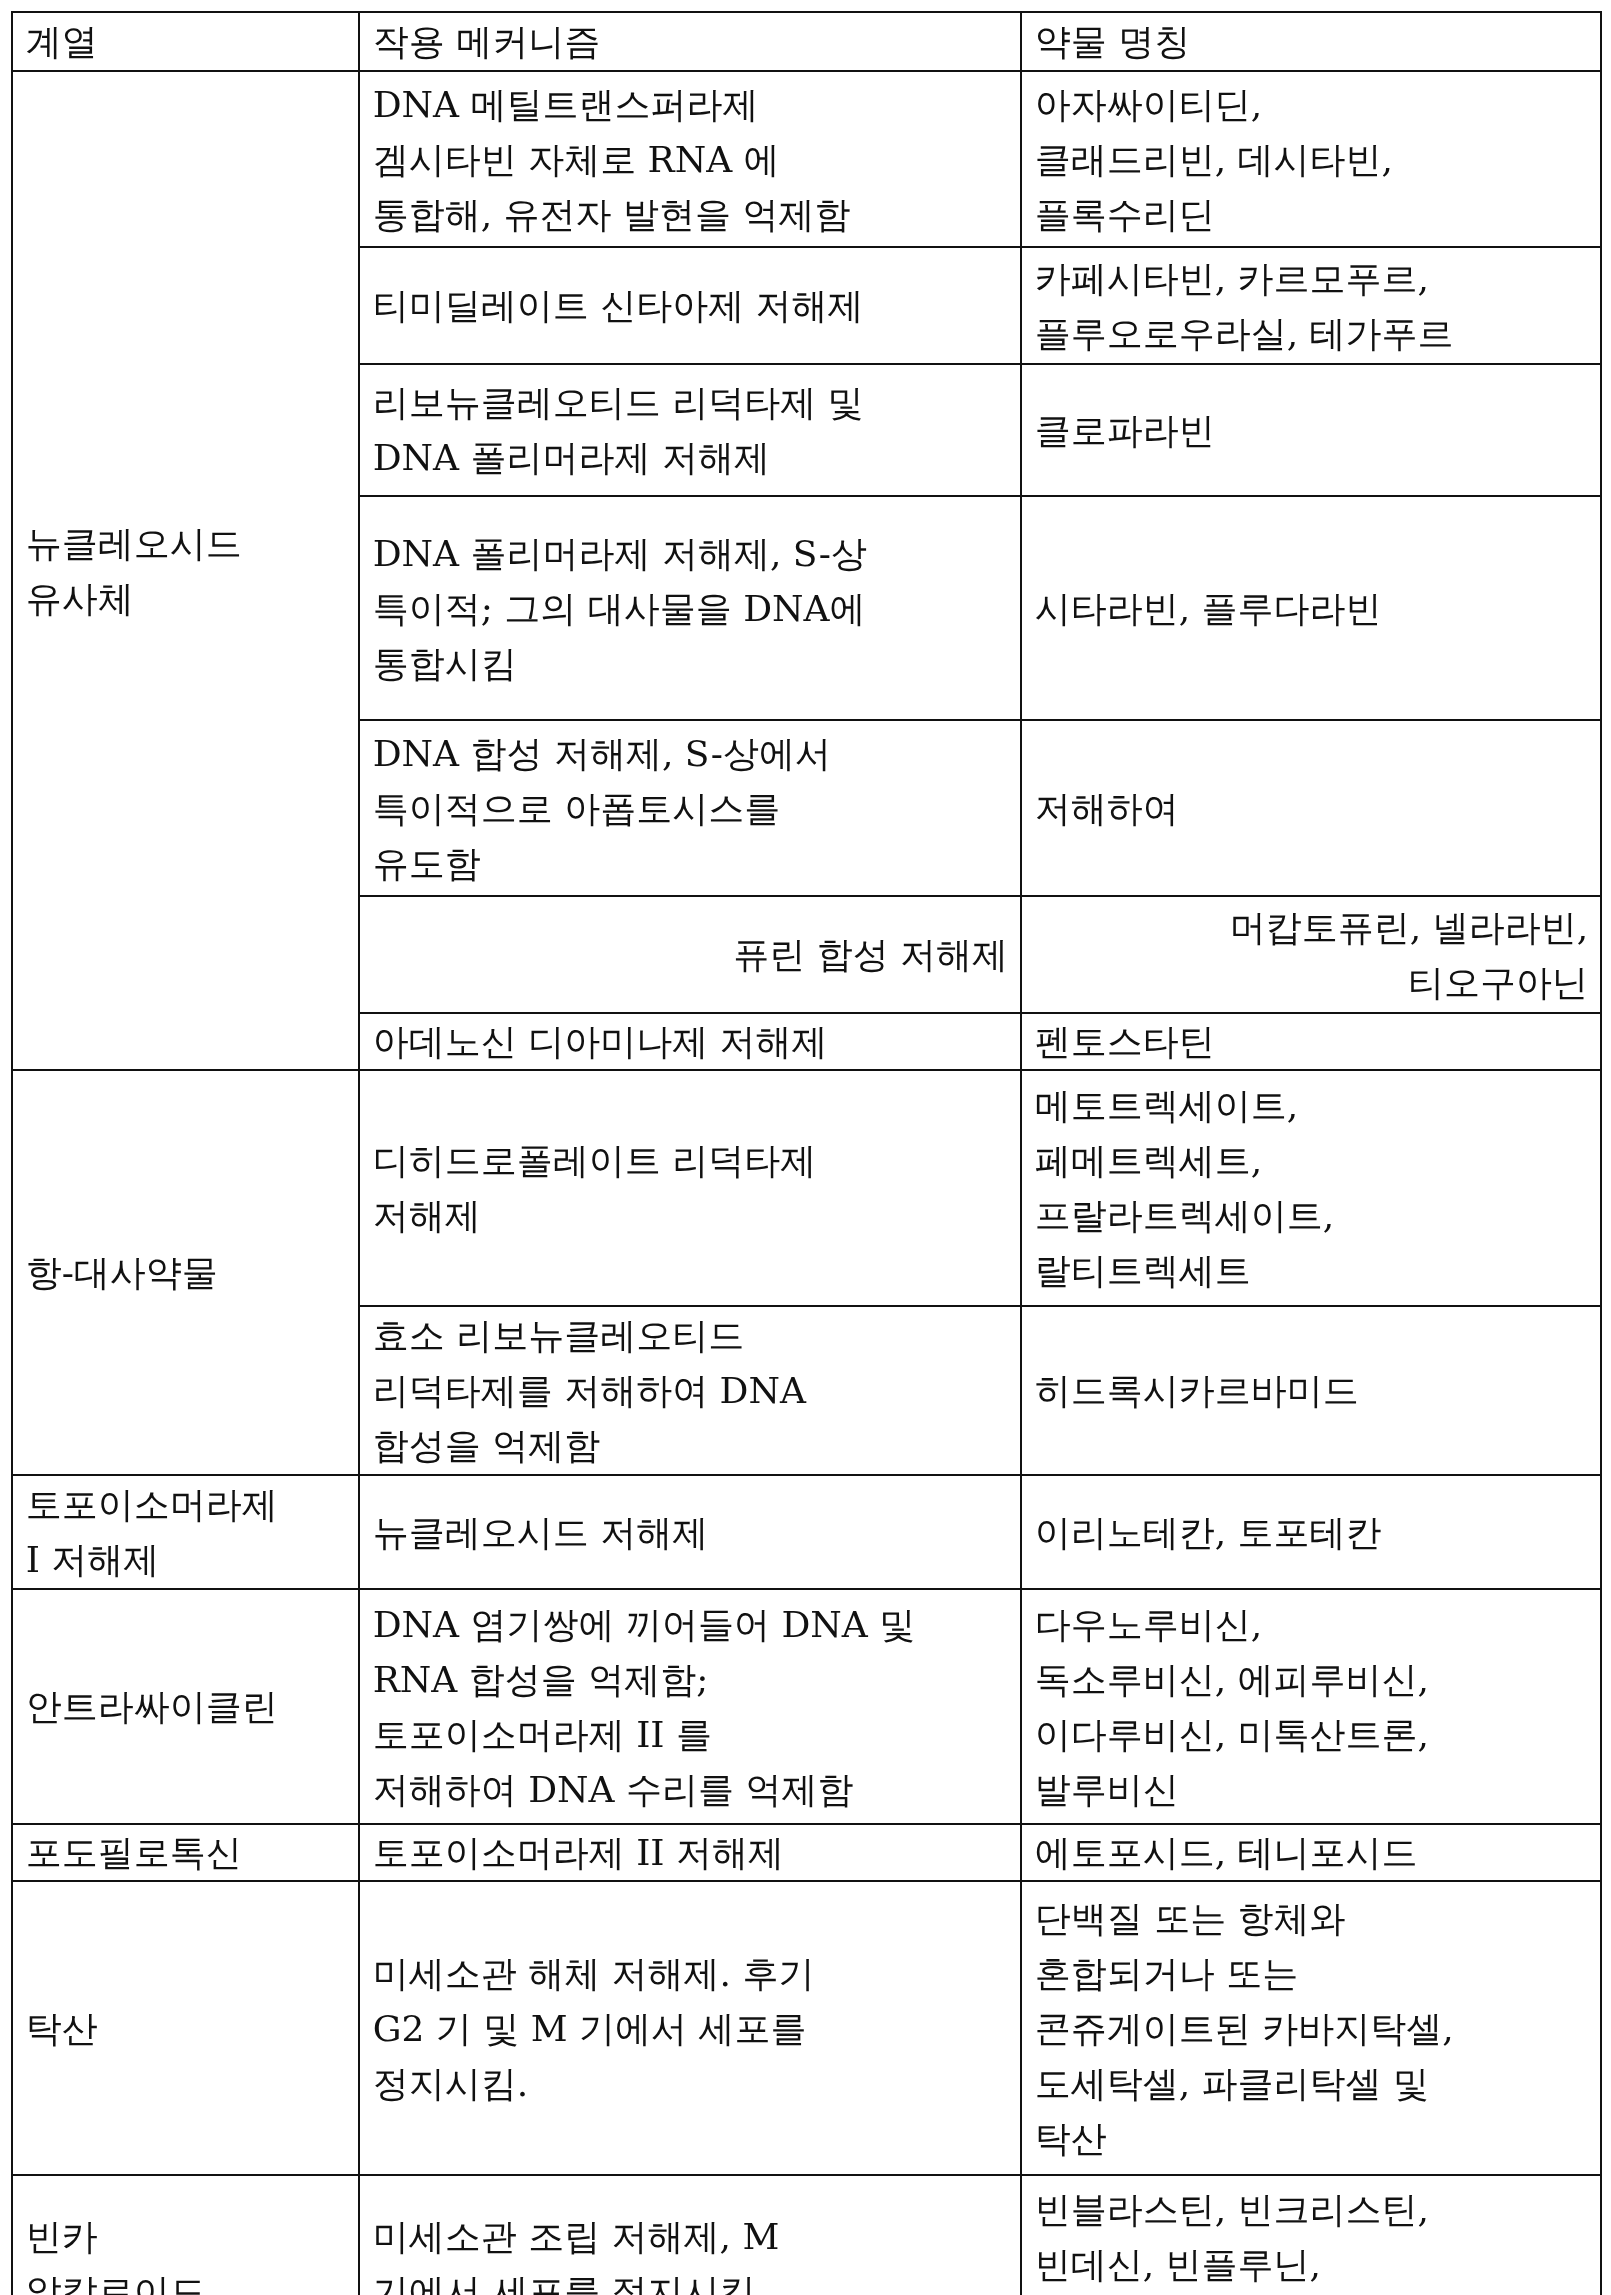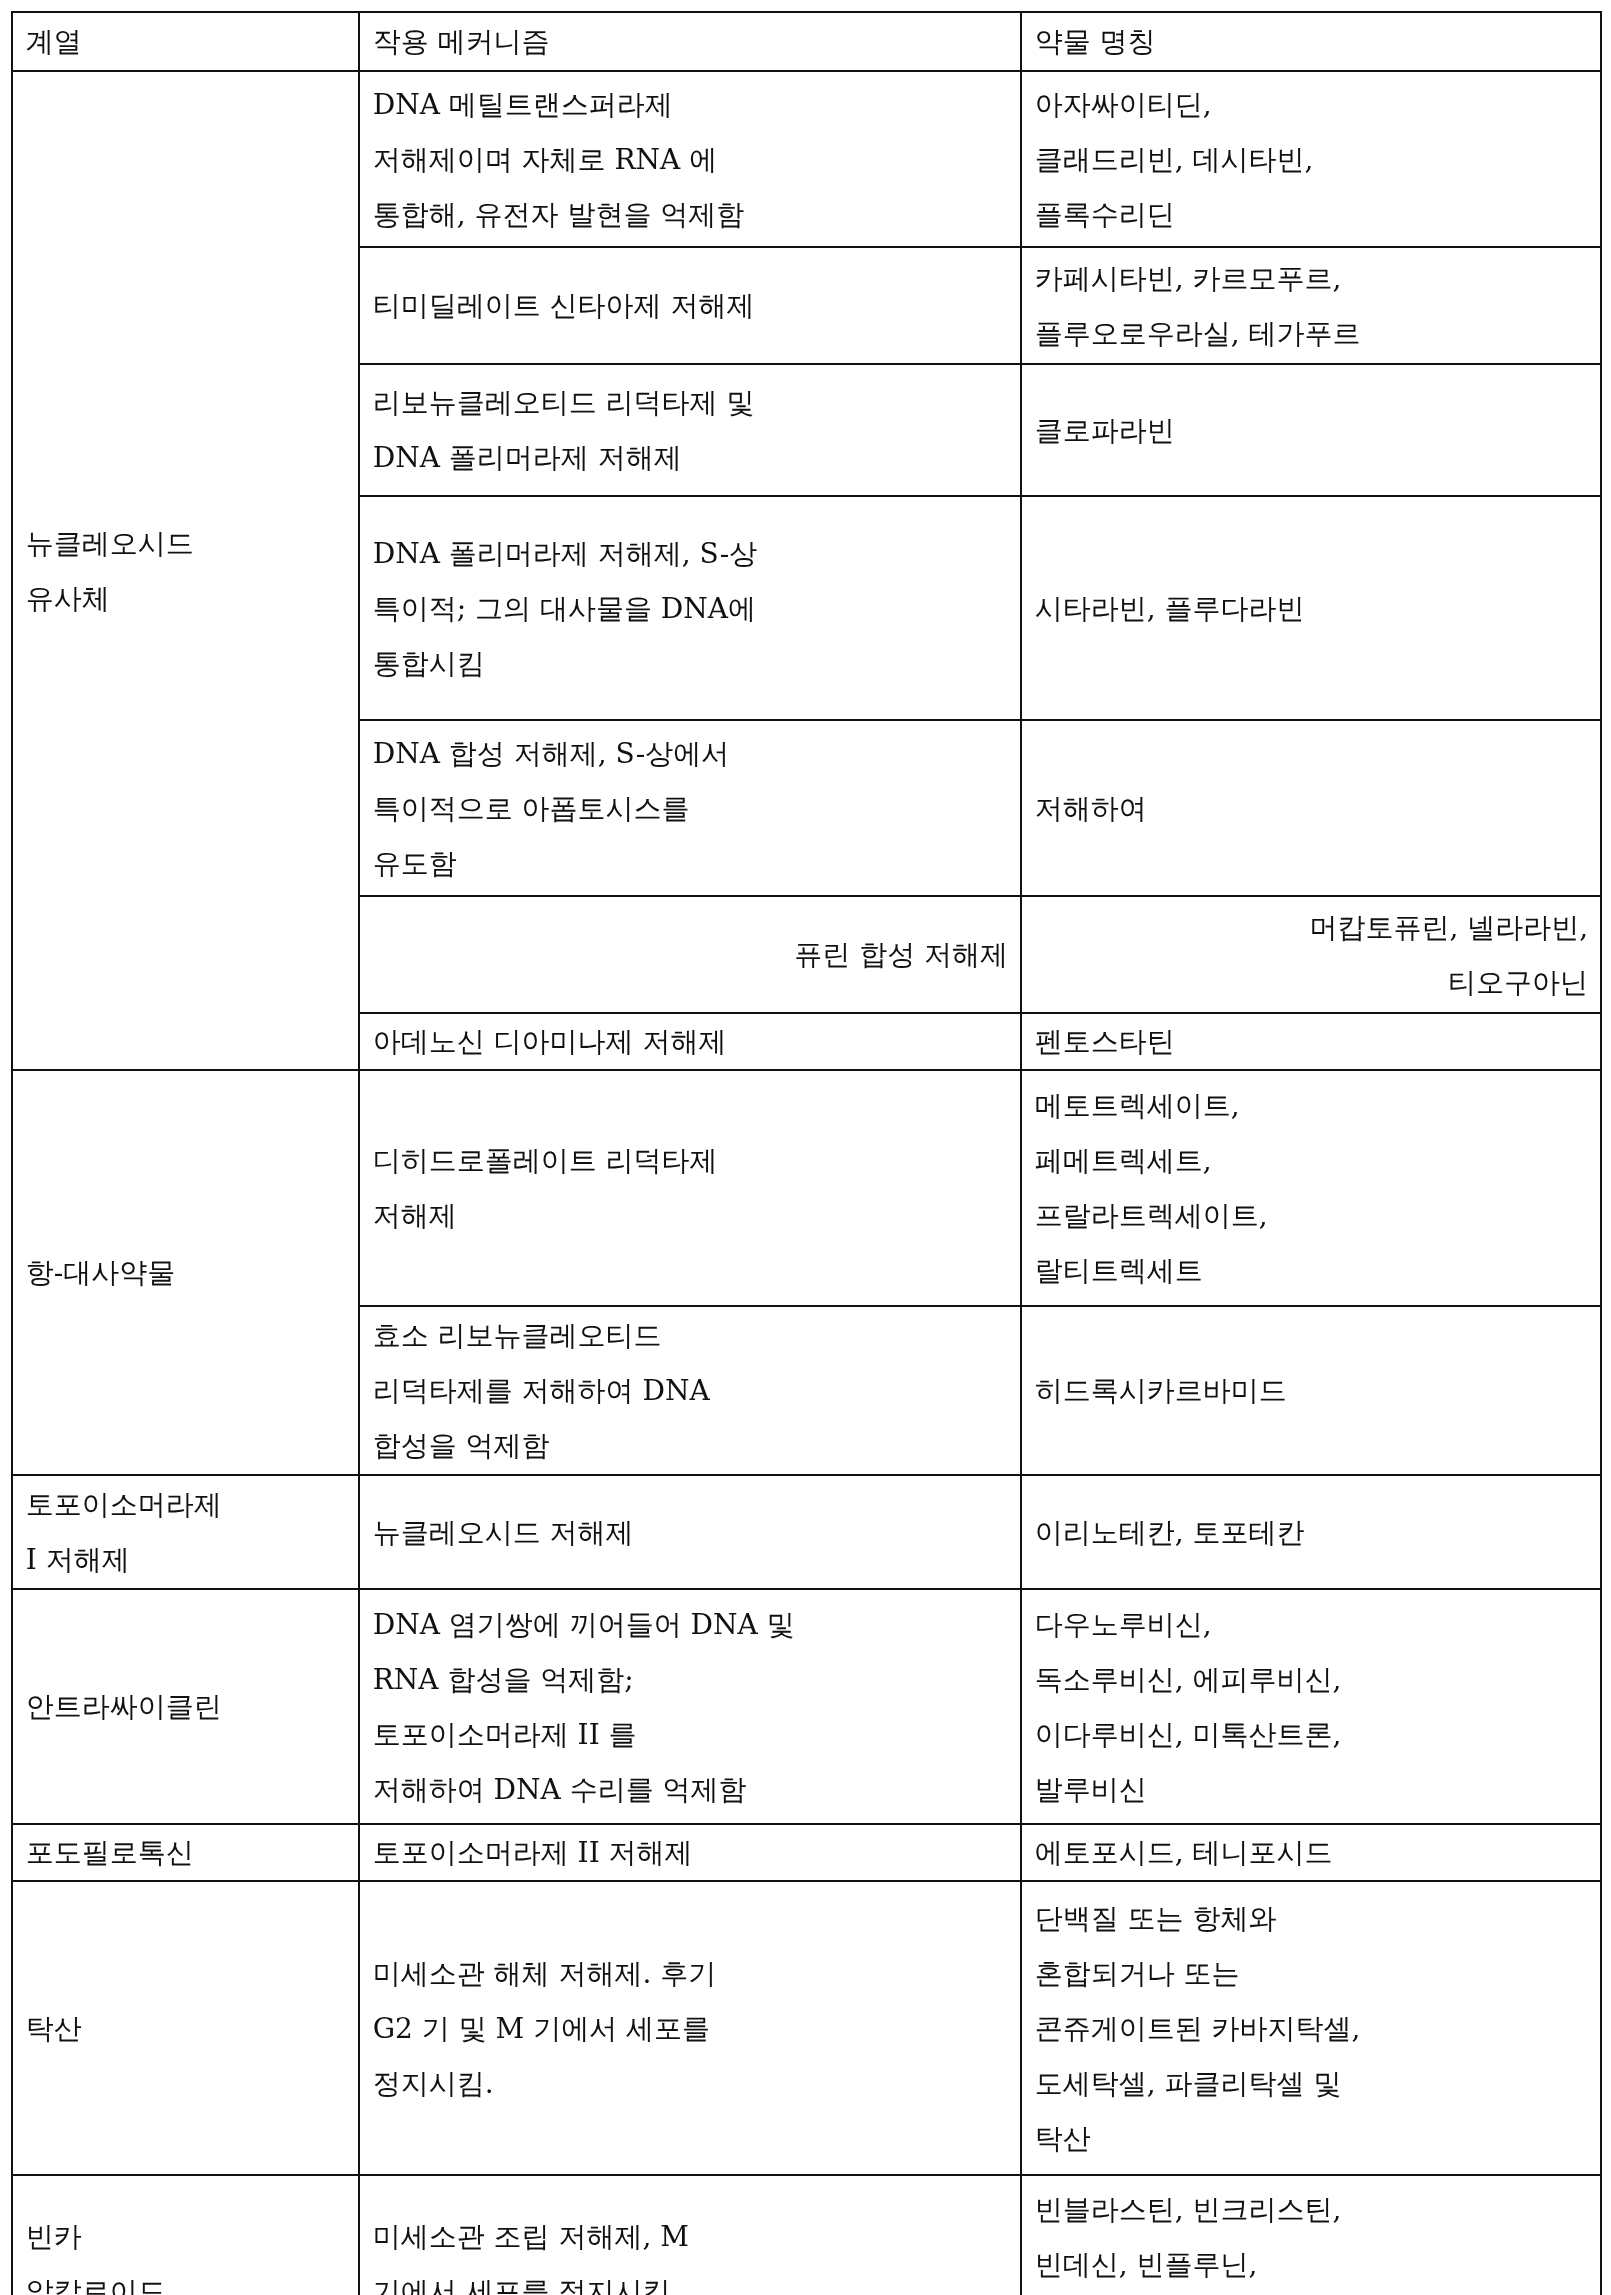--- a/index.html
+++ b/index.html
@@ -1,21 +1,21 @@
 <!DOCTYPE html>
 <html style="font-size:14px"><head>
 <meta charset="utf-8">
 <style>
   html, body { margin: 0; padding: 0; background: #ffffff; }
   body { width: 1612px; height: 2295px; position: relative; overflow: hidden;
          font-family: "DejaVu Serif", "Liberation Serif", serif; color: #111; }
   table { position: absolute; left: 11.4px; top: 11.4px; width: 1590px;
           border-collapse: collapse; table-layout: fixed; }
   td { border: 2.6px solid #111; vertical-align: middle; padding: 0 12.3px 0 12.3px;
-       font-size: 28px; line-height: 55px; white-space: pre-line; }
+       font-size: 36px; line-height: 55px; white-space: pre-line; }
   col.c1 { width: 347px; }
   col.c2 { width: 662px; }
   col.c3 { width: 580px; }
 </style>
 </head>
 <body>
 
 <table>
   <colgroup>
       <col class="c1">
@@ -25,21 +25,21 @@
   <tbody id="tbody">
     <tr style="height:59px">
       <td>계열</td>
       <td>작용 메커니즘</td>
       <td>약물 명칭</td>
     </tr>
   <tr style="height: 176px;">
         <td rowspan="7">뉴클레오시드
 유사체</td>
         <td>DNA 메틸트랜스퍼라제
-저해제이며 자체로 RNA 에
+겜시타빈 자체로 RNA 에
 통합해, 유전자 발현을 억제함</td>
         <td>아자싸이티딘,
 클래드리빈, 데시타빈,
 플록수리딘</td>
       </tr>
       <tr style="height: 117px;">
         <td>티미딜레이트 신타아제 저해제</td>
         <td>카페시타빈, 카르모푸르,
 플루오로우라실, 테가푸르</td>
       </tr>

